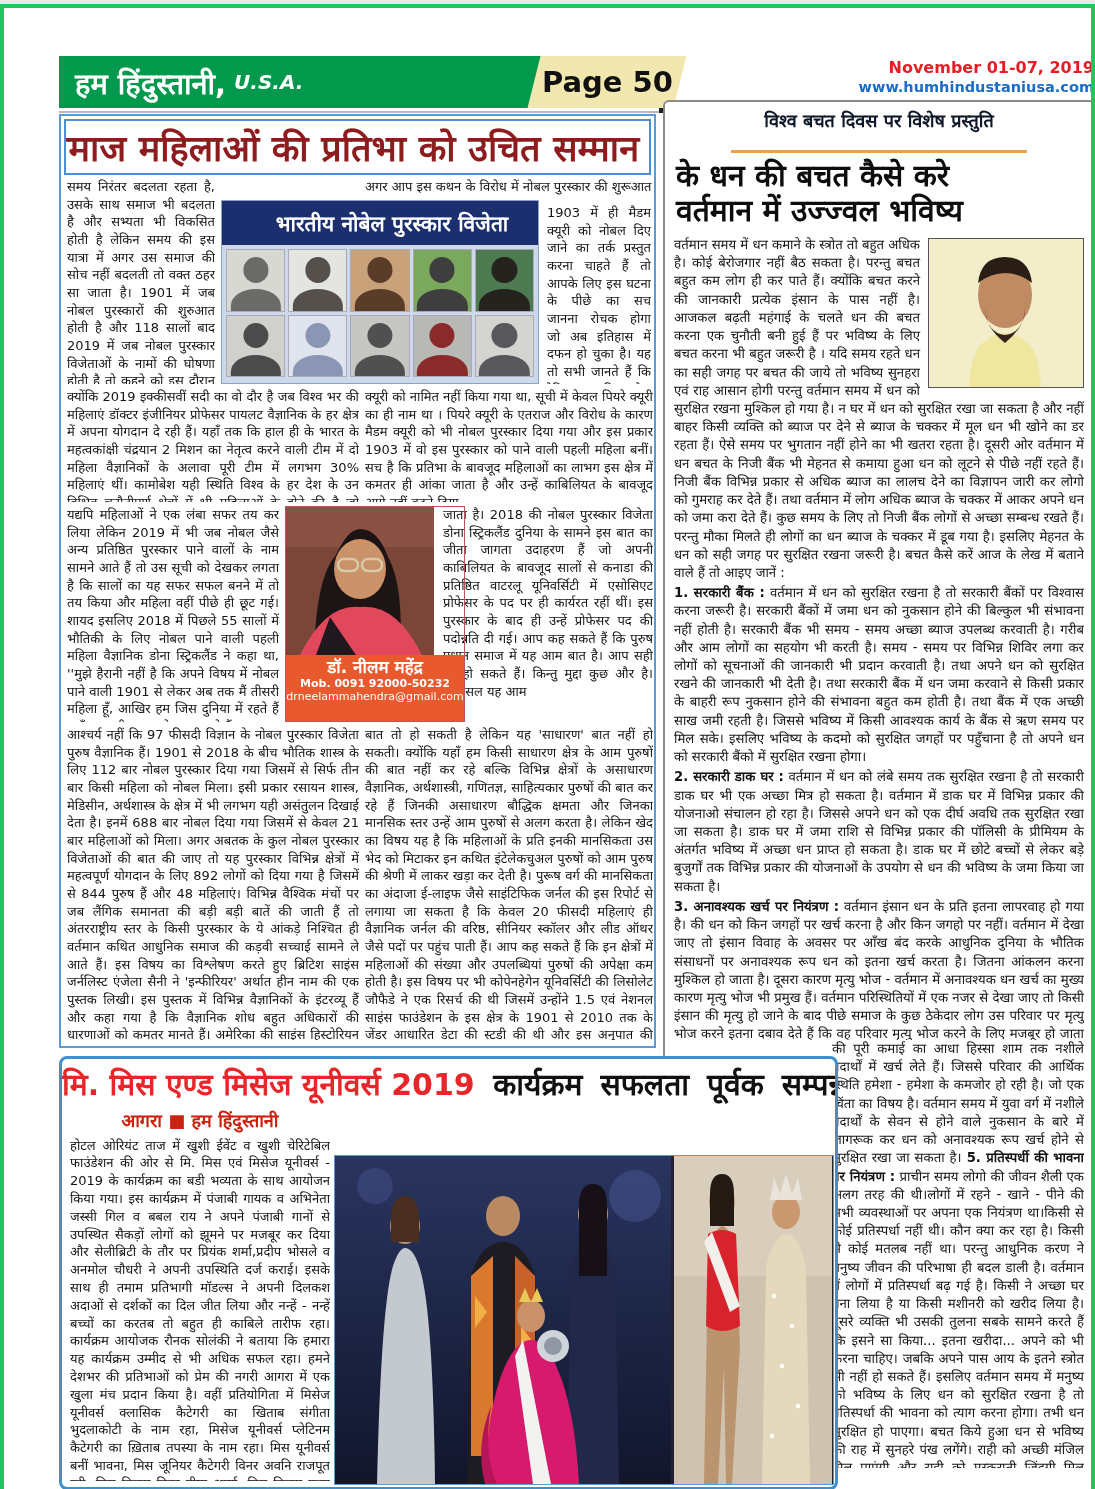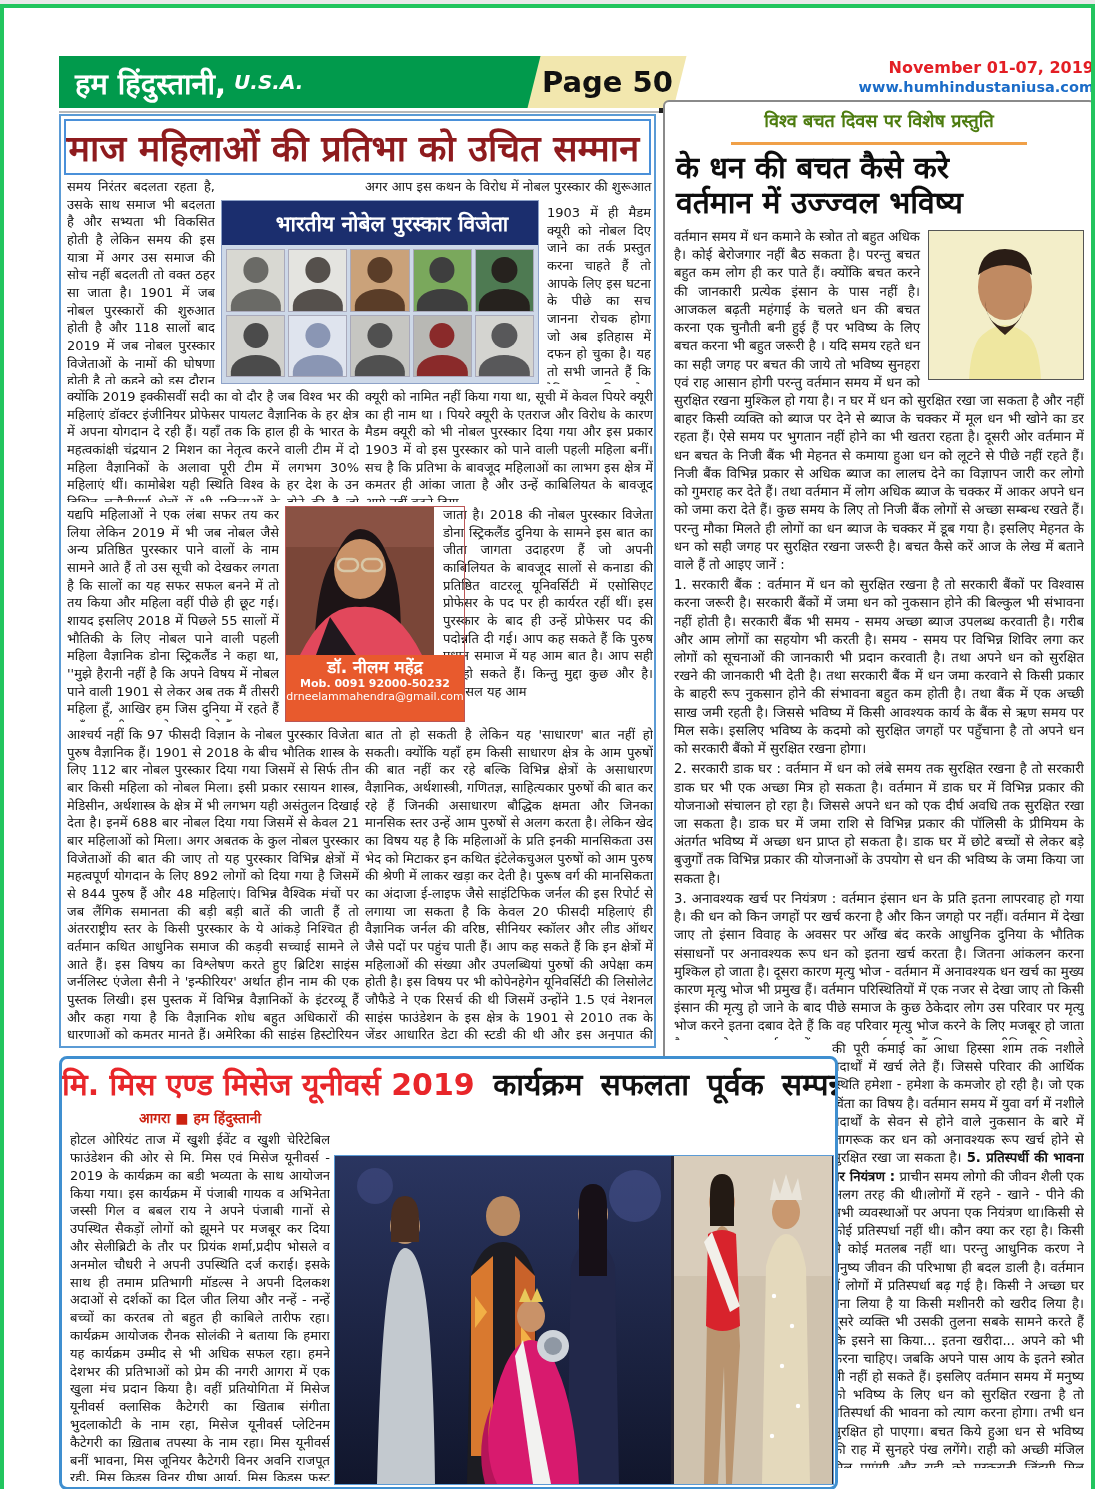--- a/index.html
+++ b/index.html
@@ -55,43 +55,43 @@
   .neelam{position:absolute;left:224px;top:390px;width:180px;height:216px;border:1px solid #b55;
           box-sizing:border-box;}
   .neelam svg{display:block;}
   .neelam-cap{height:66px;background:#e85a2d;color:#fff;text-align:center;padding-top:2px;box-sizing:border-box;}
   .neelam-name{font-size:17px;font-weight:bold;line-height:1.2;}
   .neelam-mob{font-size:11px;font-weight:bold;}
   .neelam-mail{font-size:11px;}
   
   .sav{position:absolute;left:659px;top:92px;width:432px;height:1392px;border:2px solid #8a8a8a;
        border-radius:6px;box-sizing:border-box;background:#fff;padding:6px 9px;overflow:hidden;}
-  .sav-kicker{width:72%;margin:0 auto;text-align:center;color:#4d7c0f;font-weight:bold;font-size:18px;
-              border-bottom:3px solid #f0a048;padding-bottom:10px;white-space:nowrap;overflow:hidden;}
+  .sav-kicker{width:72%;margin:0 auto;text-align:center;color:#0f172a;font-weight:bold;font-size:18px;
+              border-bottom:3px solid #f0a048;padding-bottom:18px;white-space:nowrap;overflow:hidden;}
   .sav-hl{font-size:30px;font-weight:bold;color:#0d0d0d;line-height:1.15;margin:6px 0 8px 2px;}
   .sav-top{height:932px;overflow:hidden;}
   .sav-body{font-size:13.2px;line-height:1.38;text-align:justify;}
   .sav-body p{margin:0 0 2px 0;}
-  .sav-body .lead{font-weight:normal;}
+  .sav-body .lead{font-weight:bold;}
   .author{float:right;width:154px;border:1px solid #555;margin:2px 0 4px 8px;background:#fff;}
   .author-img{height:148px;background:#f3eec9;overflow:hidden;}
   .author-cap{text-align:center;padding:2px 1px 3px;line-height:1.25;}
   .author-name{color:#d42222;font-weight:bold;font-size:16px;}
   .author-addr{font-size:10px;font-weight:bold;color:#222;}
   .author-phone{color:#d42222;font-weight:bold;font-size:14px;}
   .sav-tail{width:252px;height:428px;margin-left:auto;overflow:hidden;font-size:13.2px;
             line-height:1.38;text-align:justify;}
   .sav-tail .lead{font-weight:bold;}
   
   .pg{position:absolute;left:55px;top:1048px;width:779px;height:434px;border:3px solid #3f8fd0;
       border-radius:8px;box-sizing:border-box;background:#fff;}
   .pg-hl{position:absolute;left:0;top:4px;width:100%;text-align:center;font-size:30px;font-weight:bold;
          white-space:nowrap;overflow:hidden;}
   .pg-hl .red{color:#e8262a;} .pg-hl .blk{color:#111;margin-left:8px;font-family:Liberation Mono, monospace;}
-  .pg-byline{text-align:center;color:#cc2211;font-weight:bold;font-size:14px;margin-bottom:3px;}
+  .pg-byline{text-align:center;color:#cc2211;font-weight:bold;font-size:18px;margin-bottom:3px;}
   .pg-left{position:absolute;left:8px;top:50px;width:260px;height:372px;overflow:hidden;
            font-size:13px;line-height:1.37;text-align:justify;}
   .pg-photos{position:absolute;left:272px;top:96px;width:500px;height:330px;display:flex;gap:3px;
              border:1px solid #5b9bd5;box-sizing:border-box;background:#223;}
   .pg-photos svg{display:block;}
 </style>
 </head>
 <body>
 
 <div class="page">

